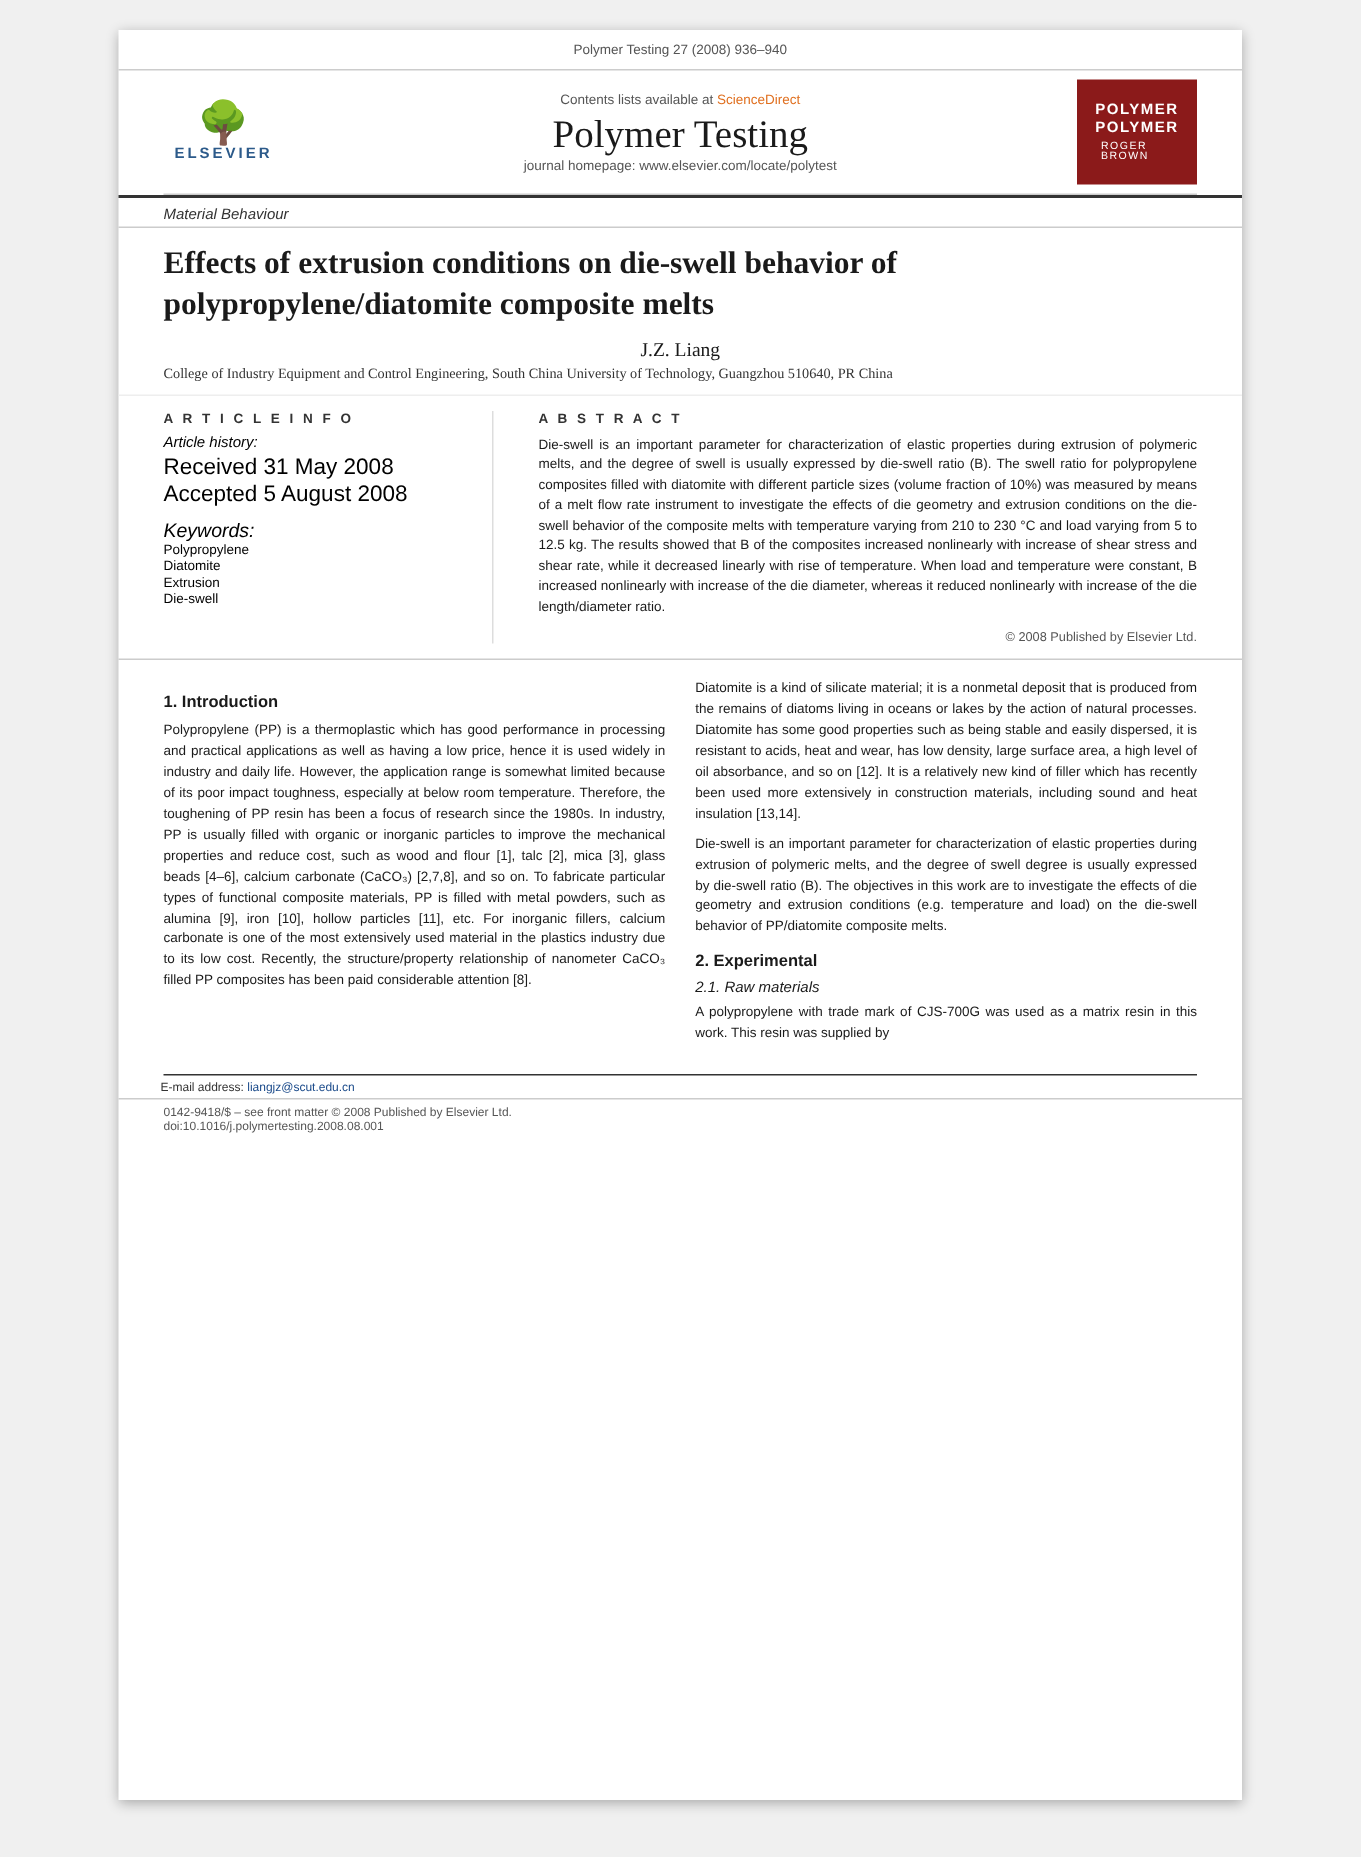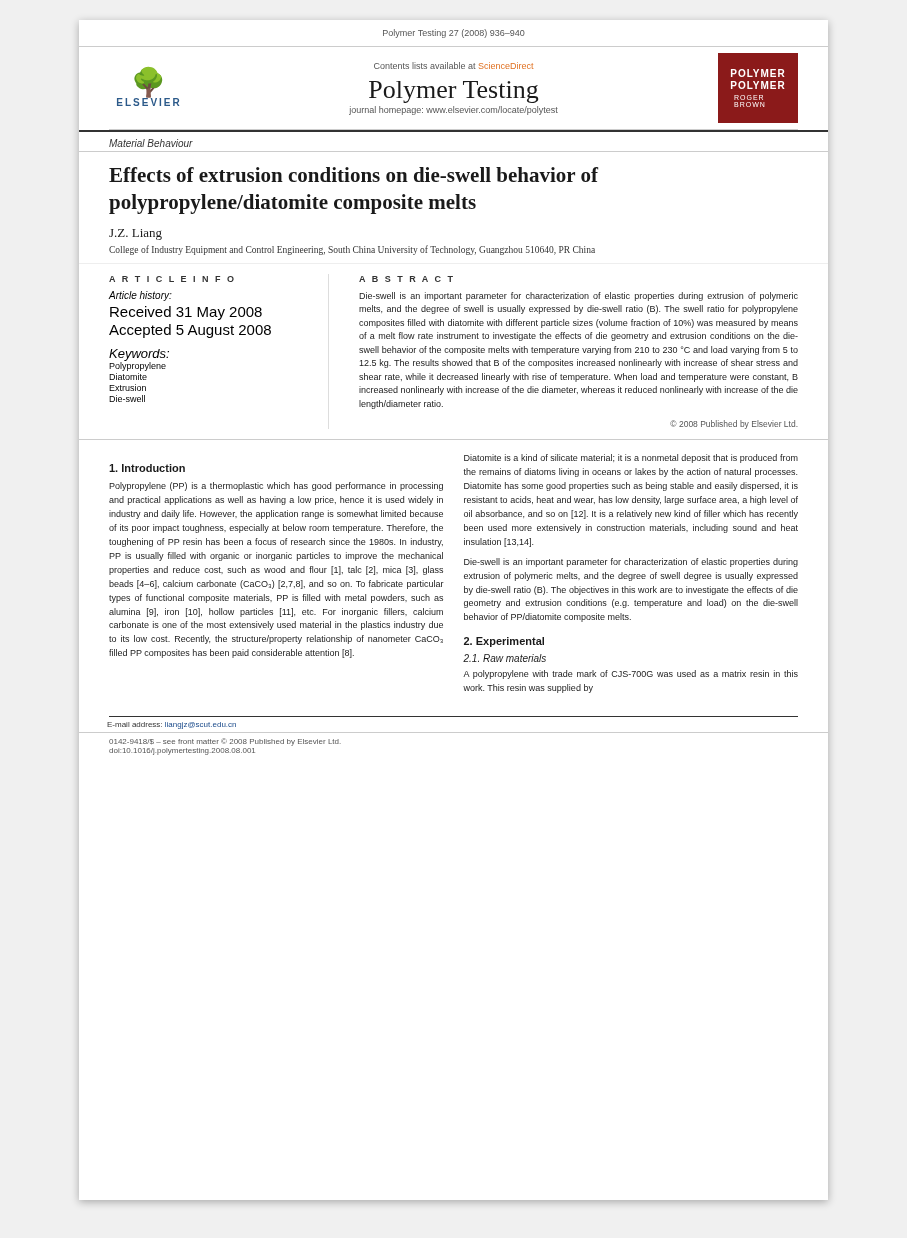--- a/index.html
+++ b/index.html
@@ -118,20 +118,21 @@
       font-size: 21px;
       font-weight: bold;
       color: #1a1a1a;
       line-height: 1.3;
       margin-bottom: 8px;
     }
     .author-name {
       font-size: 13px;
       color: #1a1a1a;
       margin-bottom: 4px;
+      text-align: center;
     }
     .author-affil {
       font-size: 9.5px;
       color: #333;
     }
 
     
     .info-columns {
       display: flex;
       padding: 10px 30px;

